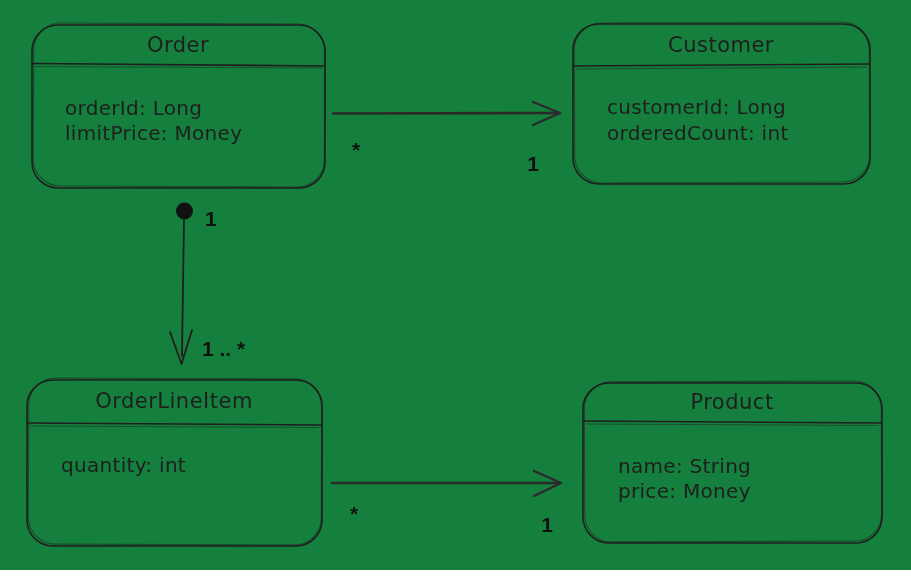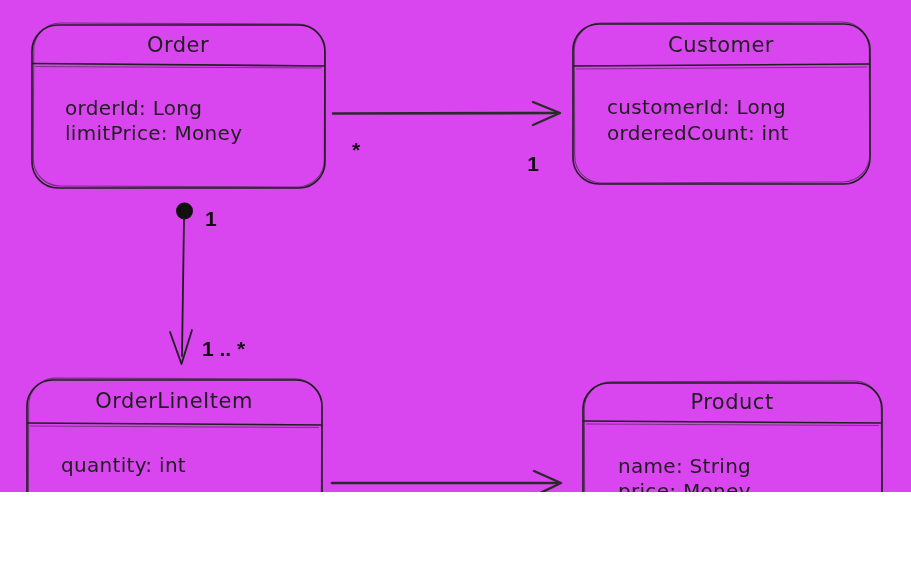--- a/index.html
+++ b/index.html
@@ -3,22 +3,22 @@
 <meta charset="utf-8">
 <style>
   html, body {
     margin: 0;
     padding: 0;
     background: #ffffff;
   }
   .canvas {
     position: relative;
     width: 911px;
-    height: 492px;
-    background: #d946ef;
+    height: 570px;
+    background: #15803d;
     overflow: hidden;
     font-family: "DejaVu Sans", sans-serif;
   }
   svg { display: block; }
 
   
   .box {
     fill: none;
     stroke: #1e1e1e;
     stroke-width: 1.6;

